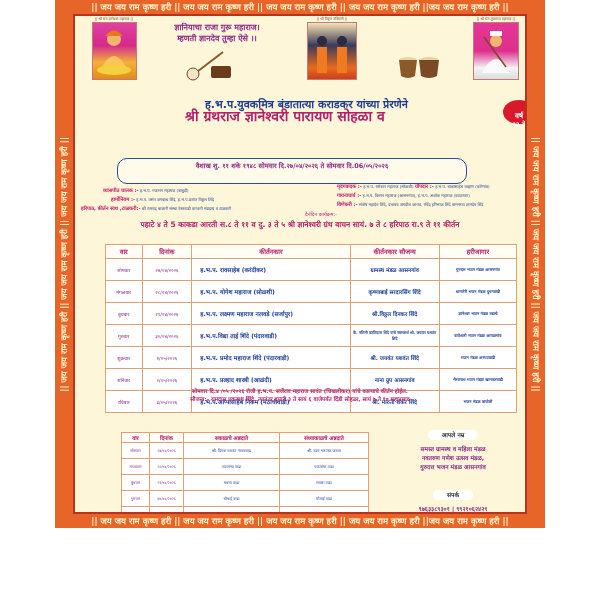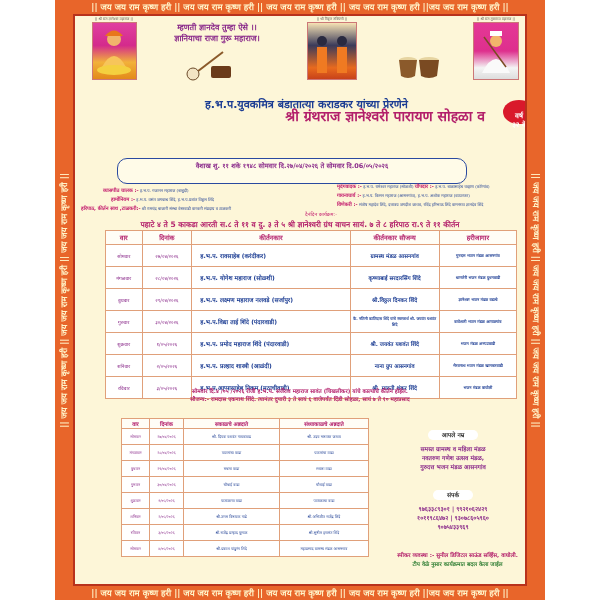--- a/index.html
+++ b/index.html
@@ -1,47 +1,47 @@
 <!DOCTYPE html>
 <html><head>
 <meta charset="utf-8">
 <style>
   * { box-sizing: border-box; margin: 0; padding: 0; }
   html, body { width: 600px; height: 600px; overflow: hidden; background: #ffffff; }
   body { font-family: "DejaVu Sans", sans-serif; position: relative; }
-  .frame { position: absolute; left: 55px; top: 0; width: 490px; height: 600px; background: #e8652a; }
+  .frame { position: absolute; left: 55px; top: 0; width: 490px; height: 528px; background: #e8652a; }
   .ftop, .fbot { position: absolute; left: 0; right: 0; height: 14px; color: #fff3c8; font-size: 8.5px; font-weight: bold; text-align: center; line-height: 14px; white-space: nowrap; overflow: hidden; }
   .ftop { top: 0; }
   .fbot { bottom: 0; }
   .fside { position: absolute; top: 14px; bottom: 14px; width: 18px; color: #fff3c8; font-size: 8.5px; font-weight: bold; white-space: nowrap; overflow: hidden; display: flex; align-items: center; justify-content: center; }
   .fside span { display: block; writing-mode: vertical-rl; transform: rotate(180deg); line-height: 18px; }
   .fside.right span { transform: none; }
   .fside.left { left: 0; }
   .fside.right { right: 0; }
   .inner { position: absolute; left: 18px; top: 14px; right: 18px; bottom: 14px; background: #fdf6d8; border: 2px solid #b8321c; overflow: hidden; }
 
   .img { position: absolute; border: 1px solid #c77; }
   .cap { position: absolute; font-size: 3.5px; color: #555; text-align: center; }
   .quote { position: absolute; font-size: 8px; color: #8a2a8a; text-align: center; line-height: 11px; font-weight: bold; }
   .inst { position: absolute; }
 
   .sub { position: absolute; top: 80px; left: 130px; font-size: 11px; color: #1c3d93; font-weight: bold; }
-  .title1 { position: absolute; top: 90px; left: 110px; width: 300px; font-size: 14px; color: #b3206b; font-weight: bold; text-align: right; }
+  .title1 { position: absolute; top: 90px; left: 110px; width: 300px; font-size: 14px; color: #b3206b; font-weight: bold; text-align: left; }
   .title2 { position: absolute; top: 106px; left: 80px; width: 330px; font-size: 28px; color: #c2196c; font-weight: bold; text-align: center; letter-spacing: 1px; }
   .badge { position: absolute; top: 84px; left: 428px; width: 32px; height: 24px; border-radius: 50%; background: #d9192b; color: #fff; font-size: 7px; font-weight: bold; text-align: center; line-height: 9px; padding-top: 12px; }
 
   .venue { position: absolute; top: 142px; left: 42px; width: 350px; height: 26px; border: 1.5px solid #2a4aa0; border-radius: 10px; background: #fffbe8; text-align: center; font-size: 6.5px; color: #1c3d93; font-weight: bold; line-height: 11px; padding-top: 2px; }
   .venue .d { color: #8a2a8a; }
 
   .orgs { position: absolute; font-size: 4px; line-height: 8px; color: #1c3d93; }
   .orgs .k { color: #c2196c; font-weight: bold; font-size: 5px; }
   .daily-label { position: absolute; top: 195px; left: 230px; font-size: 5px; color: #c2196c; }
   .daily { position: absolute; top: 203px; left: 0; right: 0; text-align: center; font-size: 7.5px; font-weight: bold; color: #b3206b; }
 
-  table { border-collapse: collapse; }
+  table { border-collapse: collapse; margin-top: 14px; }
   .main-table { position: absolute; top: 214px; left: 30px; width: 412px; background: #fff; font-size: 6px; }
   .main-table th, .main-table td { border: 1px solid #e0a07a; text-align: center; vertical-align: middle; }
   .main-table th { height: 14px; color: #b3206b; font-size: 6.5px; background: #fffdf6; }
   .main-table td { height: 22px; color: #1c3d93; }
   .main-table td.day { color: #8a2a8a; font-size: 4.8px; width: 36px; }
   .main-table td.date { color: #8a2a8a; font-size: 4.8px; width: 49px; }
   .main-table td.name { text-align: left; padding-left: 8px; font-weight: bold; width: 156px; font-size: 6px; }
   .main-table td.spon { font-weight: bold; width: 88px; font-size: 5.6px; }
   .main-table td.spon.small { font-size: 3.8px; line-height: 6px; }
   .main-table td.hj { font-size: 4px; width: 76px; font-weight: bold; }
@@ -80,22 +80,22 @@
       <svg width="43" height="56" viewBox="0 0 43 56">
         <circle cx="21" cy="16" r="7" fill="#f1b56b"></circle>
         <path d="M12 13 Q21 2 30 13 Z" fill="#e8761b"></path>
         <path d="M9 44 Q21 22 33 44 Z" fill="#f7c55a"></path>
         <ellipse cx="21" cy="47" rx="17" ry="5" fill="#f4d03f"></ellipse>
       </svg>
     </div>
     <div class="cap" style="left:14px;top:0px;width:50px;">|| श्री संत ज्ञानेश्वर महाराज ||</div>
 
     <div class="quote" style="left:72px;top:6px;width:140px;">
+      <div>ज्ञानियाचा राजा गुरू महाराज।</div>
       <div>म्हणती ज्ञानदेव तुम्हा ऐसे ।।</div>
-      <div>ज्ञानियाचा राजा गुरू महाराज।</div>
     </div>
 
     <div class="inst" style="left:110px;top:32px;">
       <svg width="50" height="34" viewBox="0 0 50 34">
         <line x1="4" y1="30" x2="38" y2="4" stroke="#8b5a2b" stroke-width="2"></line>
         <circle cx="8" cy="26" r="6" fill="#f2e4c4" stroke="#6b4a2a"></circle>
         <rect x="26" y="18" width="20" height="12" rx="2" fill="#6b3b1a"></rect>
       </svg>
     </div>
 

